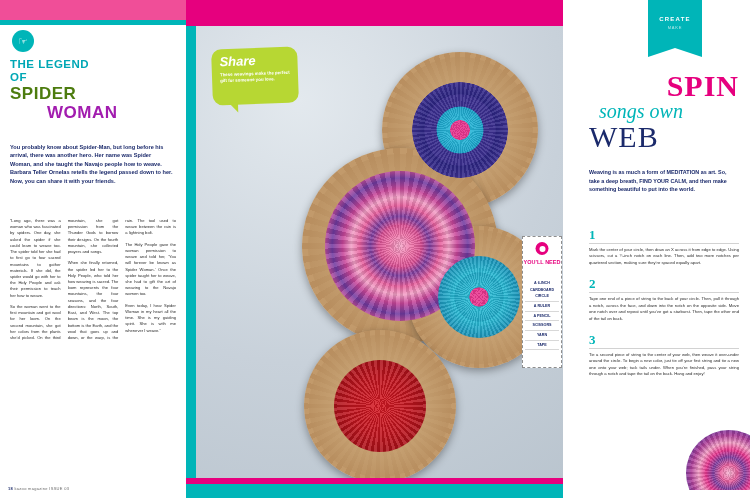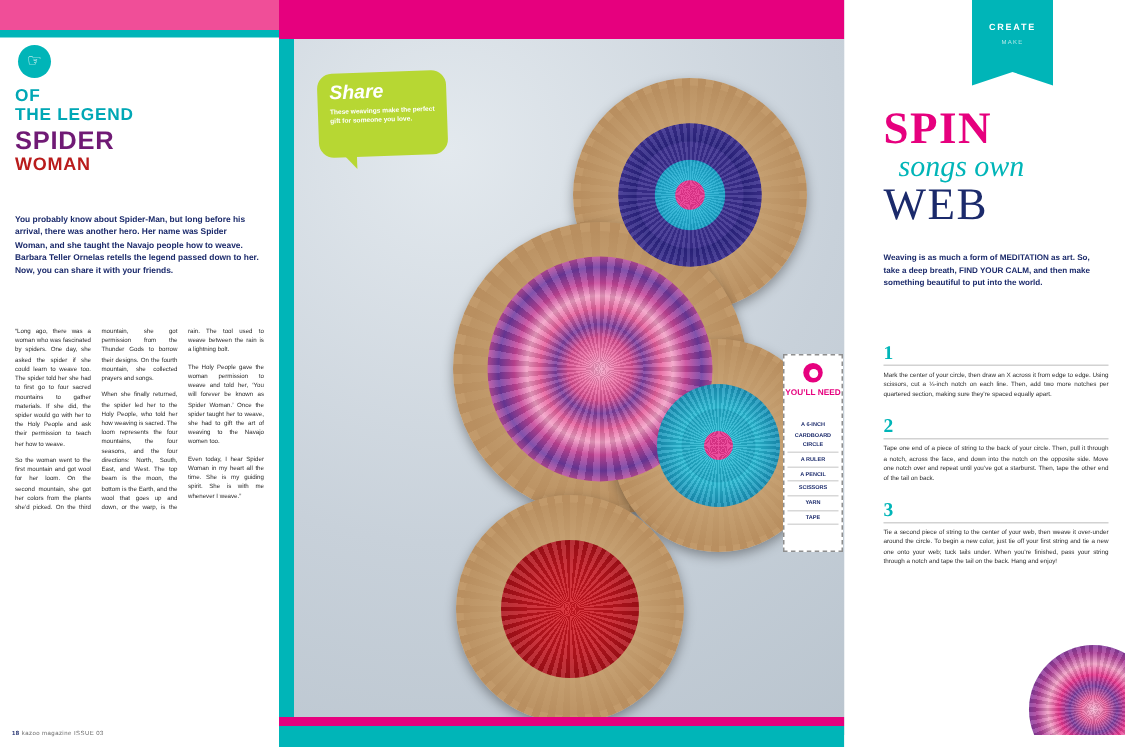--- a/index.html
+++ b/index.html
@@ -55,22 +55,22 @@
     left: 10px; top: 58px;
     width: 160px;
     color: #00a7b5;
     font-size: 15px;
     font-weight: bold;
     letter-spacing: 0.5px;
     line-height: 1.12;
     text-transform: uppercase;
   }
   .legend-title .l1 { display:block; font-size: 11.5px; color:#00a7b5; }
-  .legend-title .l2 { display:block; font-size: 17px; color:#701a75; }
-  .legend-title .l3 { display:block; font-size: 12px; color:#b91c1c; }
+  .legend-title .l2 { display:block; font-size: 17px; color:#4d7c0f; }
+  .legend-title .l3 { display:block; font-size: 17px; color:#a21caf;margin-left:37px; }
 
   .legend-intro {
     position: absolute;
     left: 10px; top: 143px;
     width: 164px;
     font-size: 5.6px;
     line-height: 1.5;
     font-weight: bold;
     color: #1b2a6b;
   }
@@ -339,20 +339,21 @@
     width: 150px;
   }
   .hl-1 {
     display: block;
     color: #e6007e;
     font-family: "Liberation Serif", serif;
     font-size: 30px;
     font-weight: bold;
     letter-spacing: 1px;
     line-height: 0.95;
+    text-align: right;
   }
   .hl-2 {
     display: block;
     color: #00b5b8;
     font-family: "Liberation Serif", serif;
     font-style: italic;
     font-size: 20px;
     line-height: 1.05;
     margin-left: 10px;
   }
@@ -428,22 +429,22 @@
 <body>
 
 <div class="page">
 
   <div class="left-page">
     <div class="left-accent-top"></div>
     <div class="left-teal-strip"></div>
     <div class="spider-badge">☞</div>
 
     <div class="legend-title">
+      <span class="l1">THE LEGEND</span>
       <span class="l1">OF</span>
-      <span class="l1">THE LEGEND</span>
       <span class="l2">SPIDER</span>
       <span class="l3">WOMAN</span>
     </div>
 
     <div class="legend-intro">You probably know about Spider-Man, but long before his arrival, there was another hero. Her name was Spider Woman, and she taught the Navajo people how to weave. Barbara Teller Ornelas retells the legend passed down to her. Now, you can share it with your friends.</div>
 
     <div class="left-columns">
       <p class="first">“Long ago, there was a woman who was fascinated by spiders. One day, she asked the spider if she could learn to weave too. The spider told her she had to first go to four sacred mountains to gather materials. If she did, the spider would go with her to the Holy People and ask their permission to teach her how to weave.</p>
       <p>So the woman went to the first mountain and got wool for her loom. On the second mountain, she got her colors from the plants she’d picked. On the third mountain, she got permission from the Thunder Gods to borrow their designs. On the fourth mountain, she collected prayers and songs.</p>
       <p>When she finally returned, the spider led her to the Holy People, who told her how weaving is sacred. The loom represents the four mountains, the four seasons, and the four directions: North, South, East, and West. The top beam is the moon, the bottom is the Earth, and the wool that goes up and down, or the warp, is the rain. The tool used to weave between the rain is a lightning bolt.</p>

